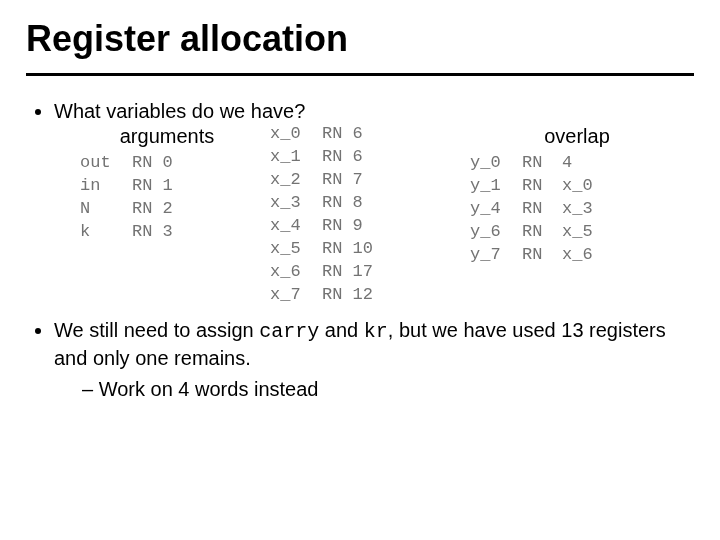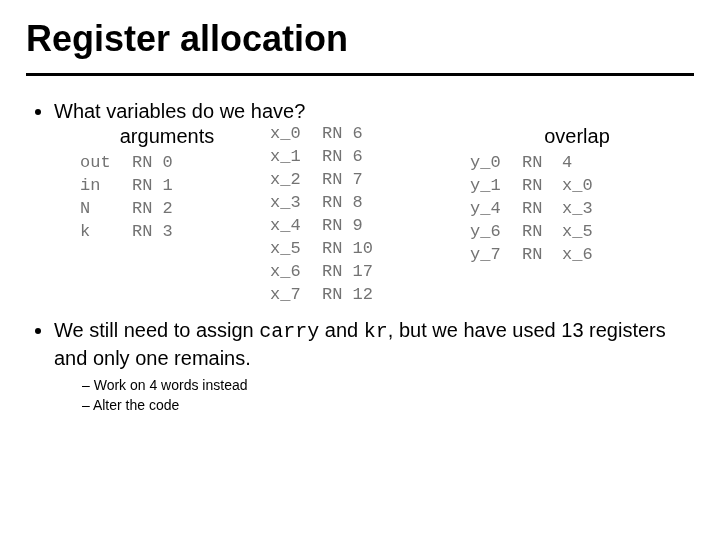--- a/index.html
+++ b/index.html
@@ -14,21 +14,21 @@
   .title {
     font-size: 36px;
     font-weight: bold;
     padding-bottom: 13px;
     border-bottom: 3px solid #000;
     margin-bottom: 8px;
   }
   ul.top { list-style: disc; padding-left: 28px; margin-top: 22px; }
   ul.top > li { font-size: 20px; margin-bottom: 6px; line-height: 1.35; }
   ul.sub { list-style: none; padding-left: 28px; margin-top: 4px; }
-  ul.sub > li { font-size: 14px; margin-bottom: 2px; }
+  ul.sub > li { font-size: 20px; margin-bottom: 2px; }
   ul.sub > li::before { content: "– "; }
   .mono { font-family: "Courier New", monospace; }
   .cols {
     display: flex;
     gap: 0;
     margin-top: -2px;
     margin-bottom: 10px;
     padding-left: 18px;
   }
   .col { flex: 0 0 auto; }
@@ -156,16 +156,15 @@
       </div>
 
     </div>
   </li>
 
   <li>
     <span>We still need to assign </span><span class="mono">carry</span><span> and </span><span class="mono">kr</span><span>, but we have used 13 registers and only one remains.</span>
 
     <ul class="sub" id="sub-list">
         <li>Work on 4 words instead</li>
-        <li>Alter the code</li>
       </ul>
   </li>
 </ul>
 
 </body></html>

